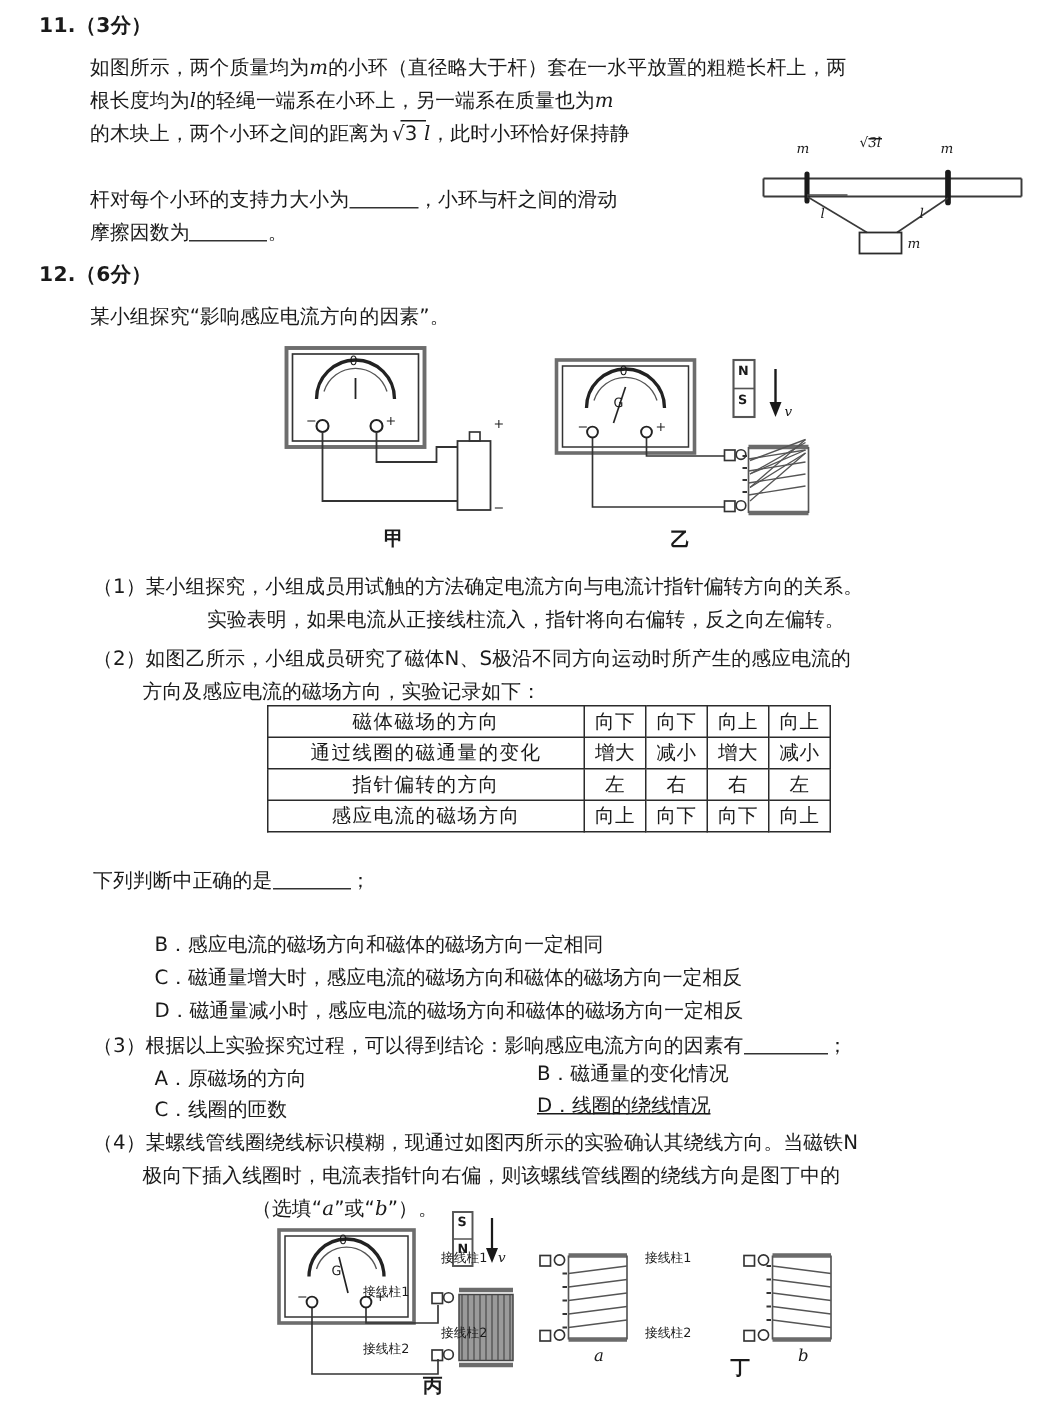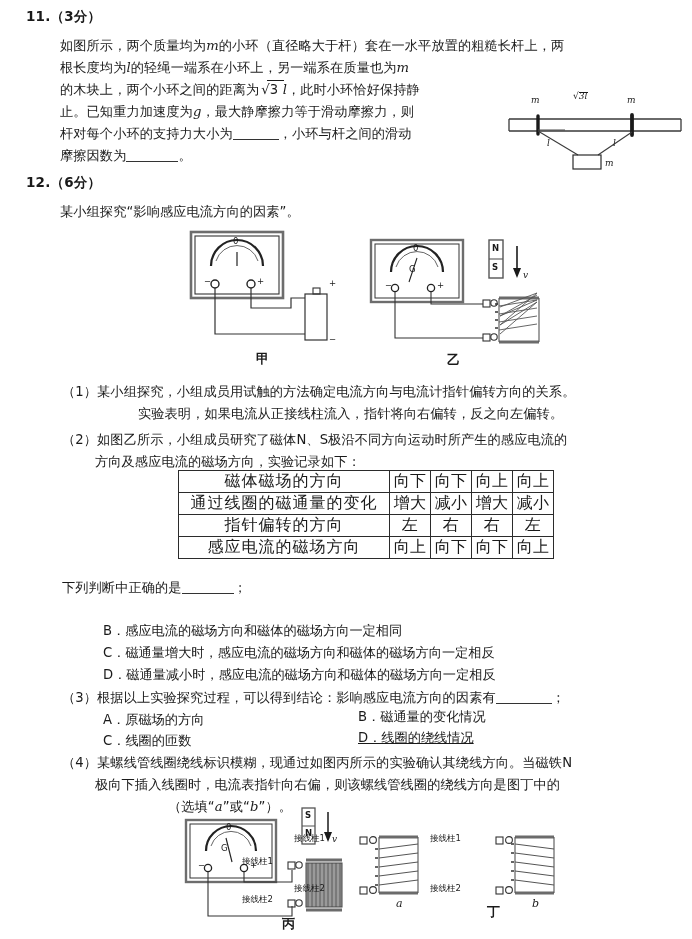--- a/index.html
+++ b/index.html
@@ -66,21 +66,21 @@
     position: absolute;
     font-size: 9px;
     font-style: italic;
     font-family: "DejaVu Serif", "Liberation Serif", serif;
     white-space: nowrap;
   }
   
   table.rec {
     position: absolute;
     border-collapse: collapse;
-    font-size: 16px;
+    font-size: 13px;
     table-layout: fixed;
   }
   table.rec td {
     border: 1.1px solid #2b2b2b;
     text-align: center;
     height: 20px;
     padding: 0 2px;
     letter-spacing: .3px;
   }
   table.rec td.head {
@@ -102,23 +102,20 @@
   </div>
 
   <div class="para" style="left:60px; top:35px;">
     <span>如图所示，两个质量均为</span><span class="it">m</span><span>的小环（直径略大于杆）套在一水平放置的粗糙长杆上，两</span>
   </div>
   <div class="para" style="left:60px; top:57px;">
     <span>根长度均为</span><span class="it">l</span><span>的轻绳一端系在小环上，另一端系在质量也为</span><span class="it">m</span>
   </div>
   <div class="para" style="left:60px; top:79px;">
     <span>的木块上，两个小环之间的距离为</span><span class="sq">√<span class="bar"></span>3&nbsp;</span><span class="it">l</span><span>，此时小环恰好保持静</span>
-  </div>
-  <div class="para" style="left:60px; top:101px;">
-    <span>止。已知重力加速度为</span><span class="it">g</span><span>，最大静摩擦力等于滑动摩擦力，则</span>
   </div>
   <div class="para" style="left:60px; top:145px;">
     <span>摩擦因数为</span><span class="blank" style="width:52px;"></span><span>。</span>
   </div>
   <div class="para" style="left:60px; top:123px;">
     <span>杆对每个小环的支持力大小为</span><span class="blank" style="width:46px;"></span><span>，小环与杆之间的滑动</span>
   </div>
 
   <div class="fig" style="left:505px; top:100px;">
     <svg width="180" height="72" viewBox="0 0 180 72">

